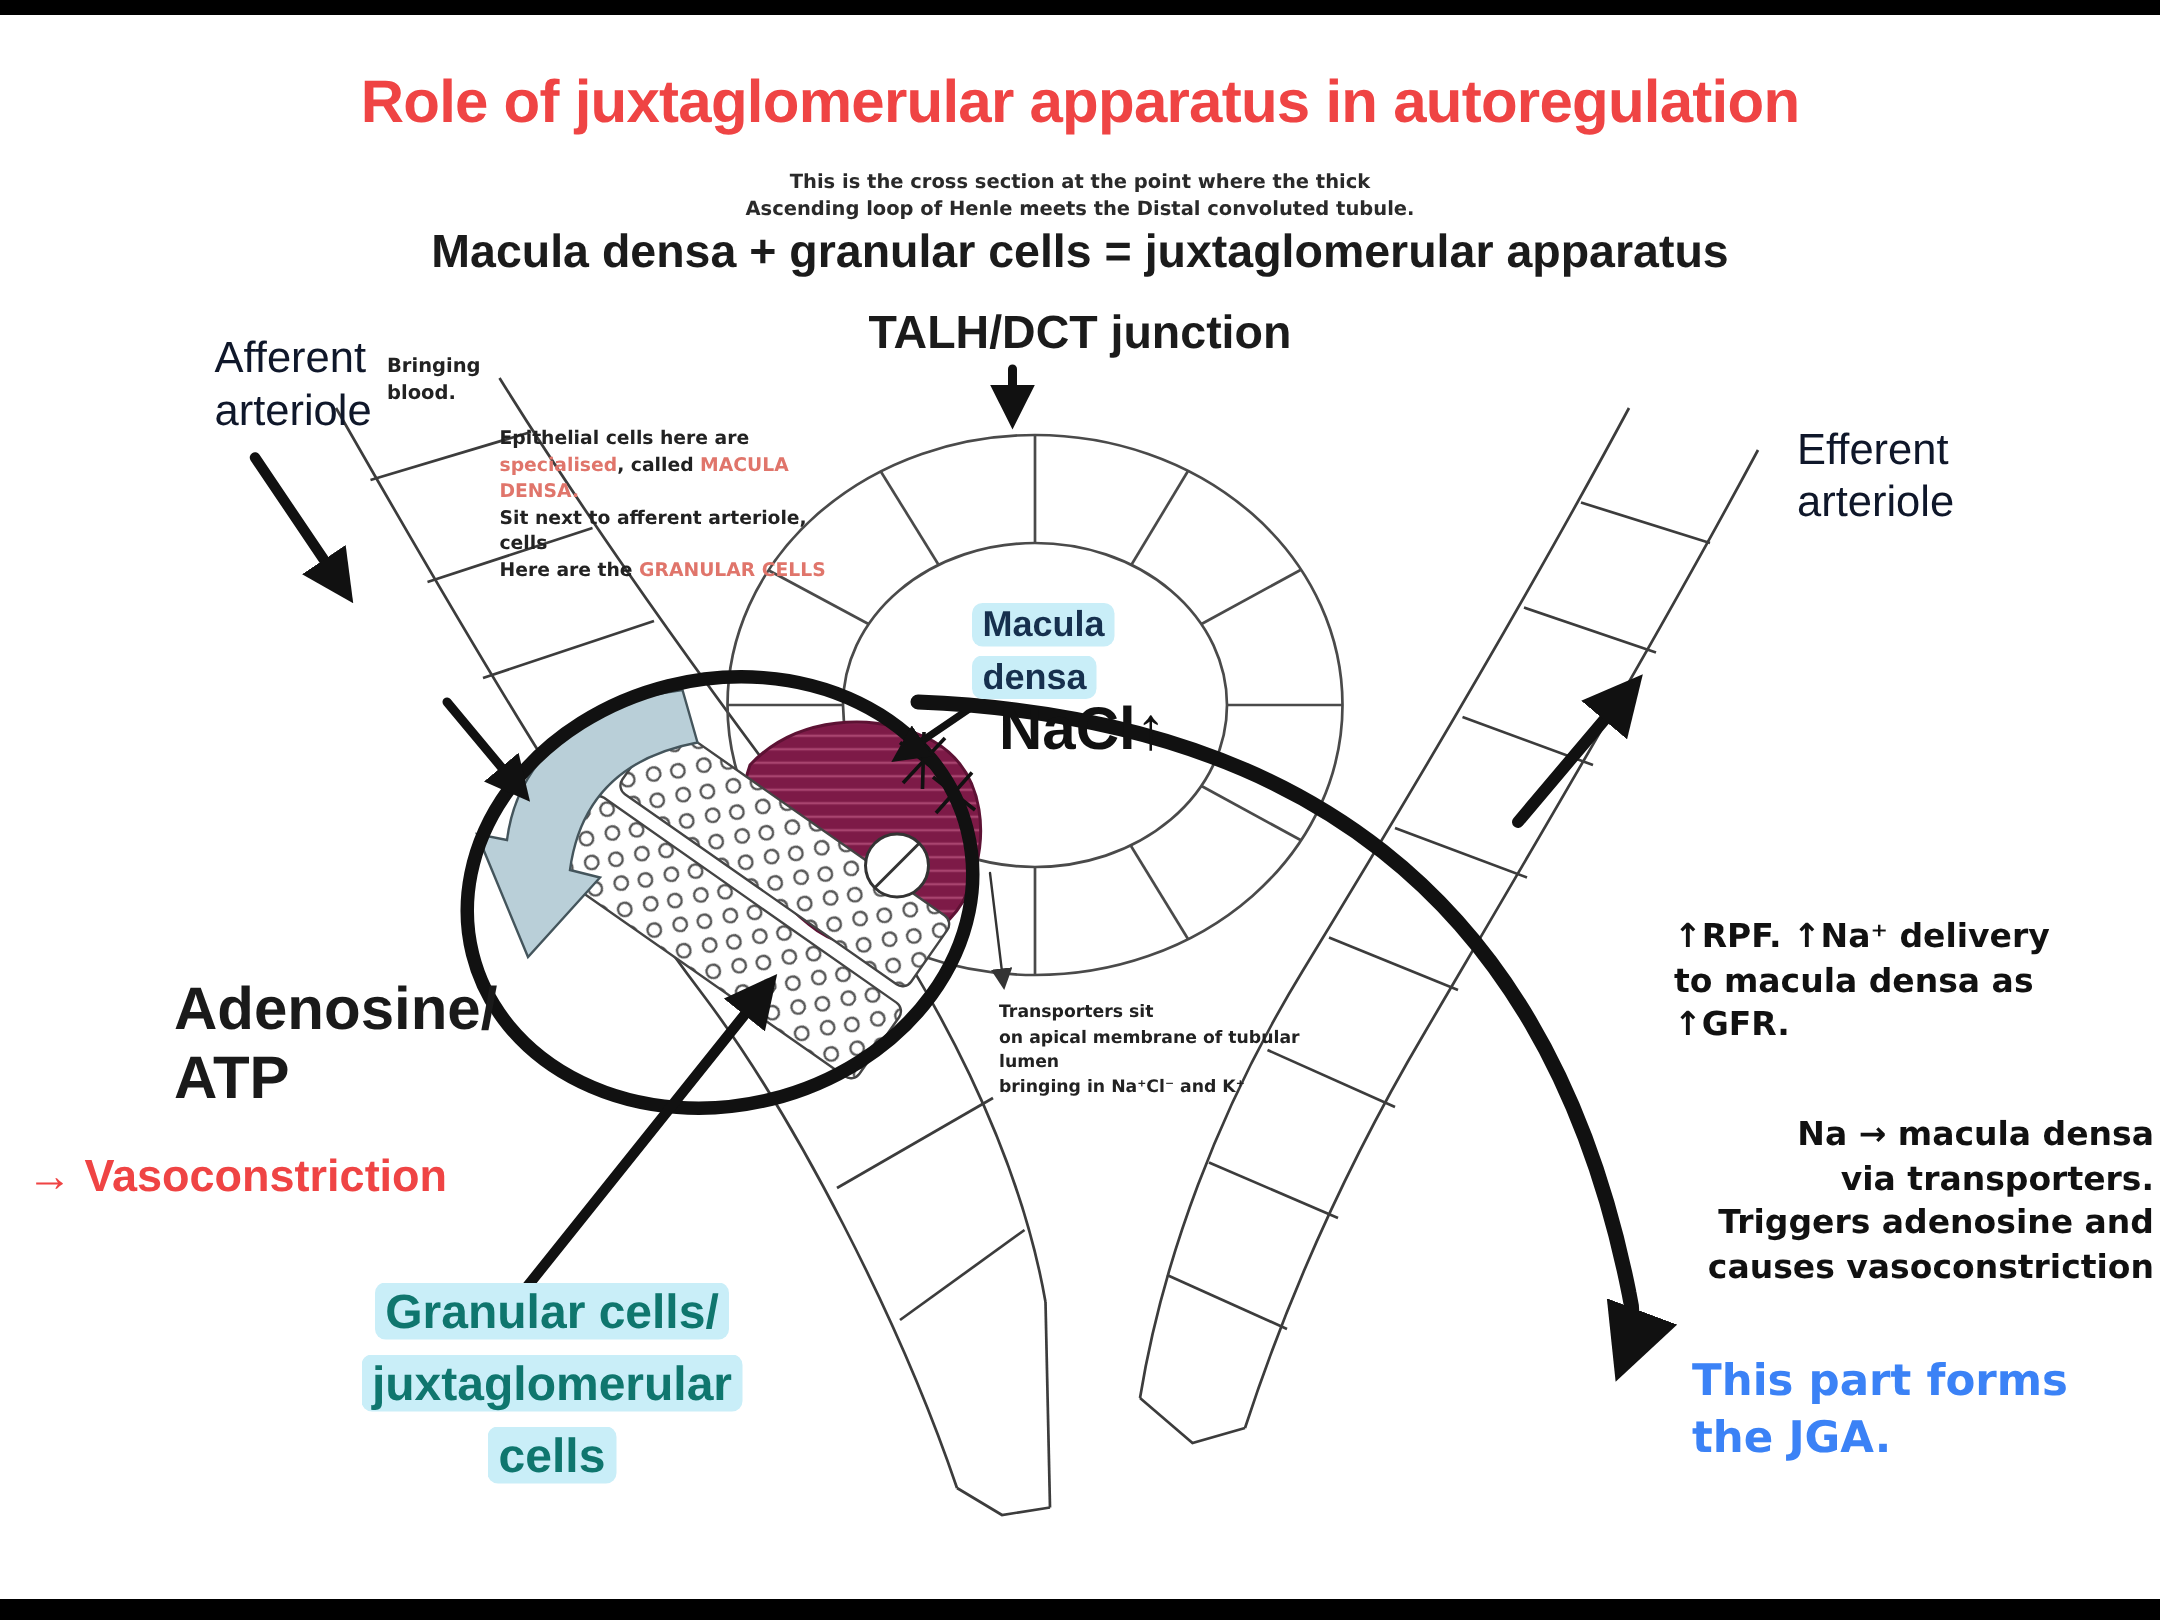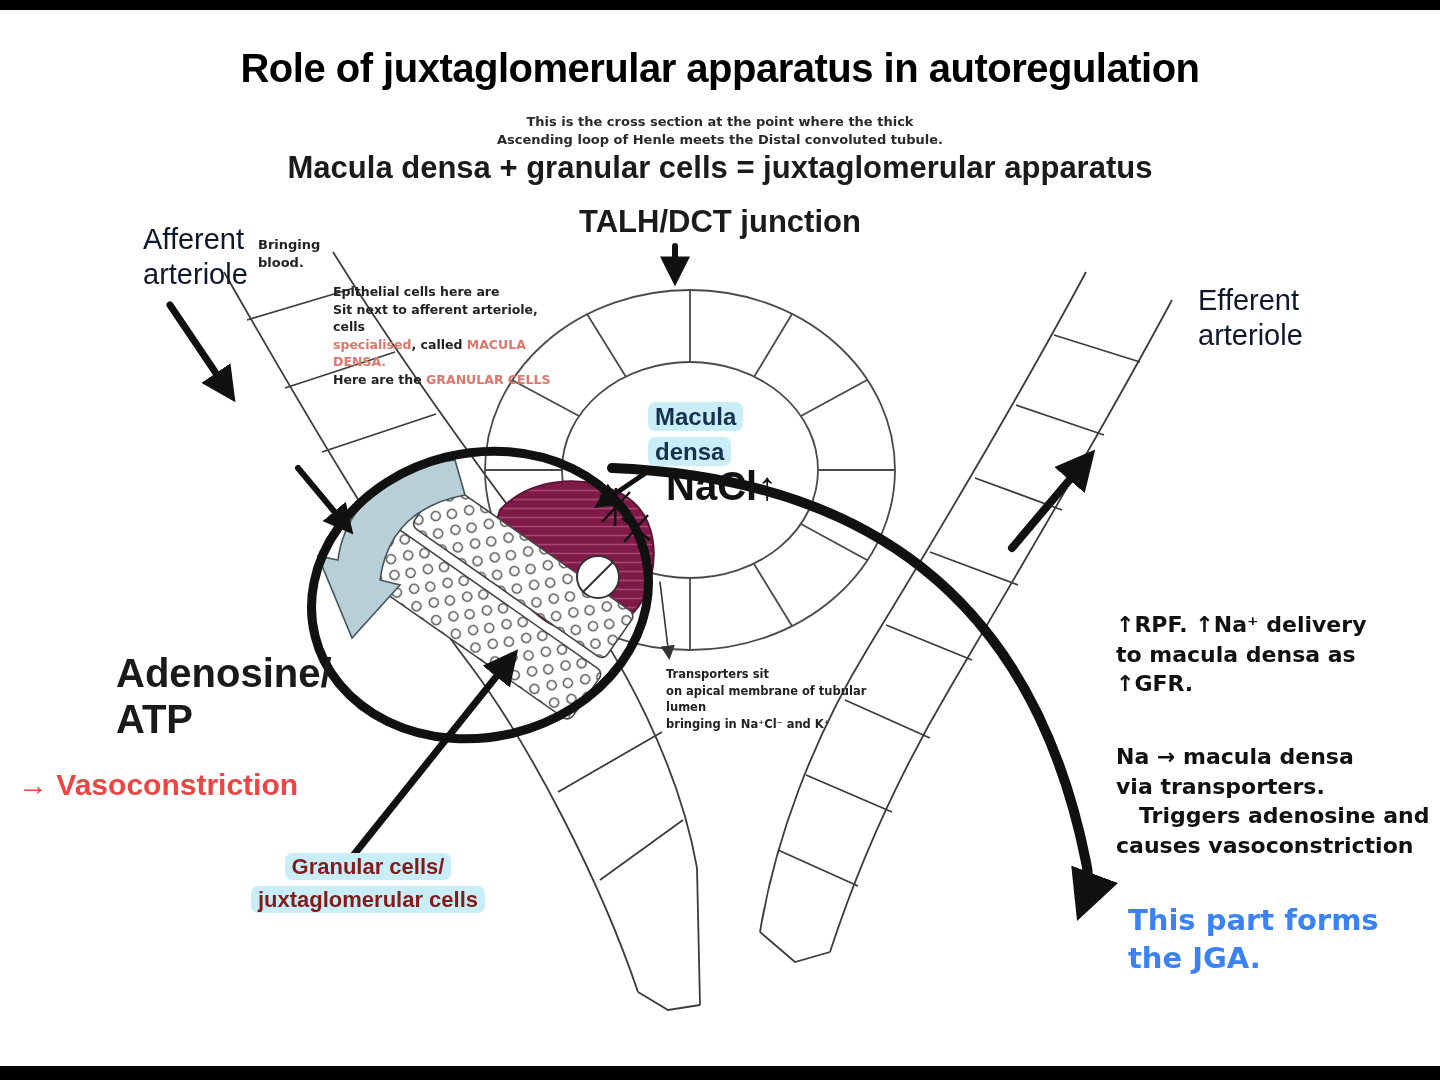--- a/index.html
+++ b/index.html
@@ -2,40 +2,40 @@
 <html><head>
 <meta charset="utf-8">
 <style>
   html,body{margin:0;padding:0;}
   body{width:1440px;height:1080px;position:relative;background:#ffffff;overflow:hidden;
        font-family:"Liberation Sans",sans-serif;color:#1b1b1b;}
   .bar{position:absolute;left:0;width:1440px;background:#000;}
   .abs{position:absolute;}
   .pre{white-space:pre-line;}
   .prew{white-space:pre-wrap;}
-  .title{top:46px;left:0;width:1440px;text-align:center;font-size:40px;font-weight:800;letter-spacing:-0.5px;color:#000000;}
+  .title{top:46px;left:0;width:1440px;text-align:center;font-size:40px;font-weight:800;letter-spacing:-0.5px;color:#ef4444;}
   .topnote{top:113px;left:0;width:1440px;text-align:center;font-size:13px;font-weight:700;color:#2a2a2a;
            font-family:"DejaVu Sans",sans-serif;line-height:1.4;}
   .equation{top:150px;left:0;width:1440px;text-align:center;font-size:31px;font-weight:800;}
   .junction{top:204px;left:0;width:1440px;text-align:center;font-size:31px;font-weight:800;}
   .bigside{font-size:29px;font-weight:400;color:#0f172a;line-height:1.2;}
   .hw{font-family:"DejaVu Sans",sans-serif;font-weight:700;font-size:13px;color:#222;line-height:1.35;}
   .epi{font-family:"DejaVu Sans",sans-serif;font-weight:700;font-size:12.5px;color:#222;line-height:1.4;width:240px;}
   .salmon{color:#e0756b;}
   .hl{background:#c9eef8;box-decoration-break:clone;-webkit-box-decoration-break:clone;
       padding:1px 7px;border-radius:7px;}
   .maculaLbl{top:400px;left:648px;font-size:24px;font-weight:800;color:#16304e;line-height:1.45;}
   .nacl{top:464px;left:666px;font-size:40px;font-weight:800;color:#111;}
   .adeno{top:650px;left:96px;font-size:40px;font-weight:800;line-height:1.15;color:#1a1a1a;margin-left:20px;}
   .vaso{top:768px;left:18px;font-size:30px;font-weight:800;}
-  .granLbl{top:850px;left:218px;width:300px;text-align:center;font-size:22px;font-weight:800;color:#7f1d1d;line-height:1.5;}
+  .granLbl{top:850px;left:218px;width:300px;text-align:center;font-size:32px;font-weight:800;color:#0f766e;line-height:1.5;}
   .transNote{top:666px;left:666px;width:240px;font-family:"DejaVu Sans",sans-serif;font-weight:700;font-size:11.5px;color:#222;line-height:1.45;}
   .marker-note{font-family:"DejaVu Sans",sans-serif;font-weight:800;font-size:22px;color:#111;line-height:1.35;}
   .rnTop{top:610px;left:1116px;width:310px;}
-  .rnBot{top:742px;left:1116px;width:320px;}
+  .rnBot{top:742px;left:1116px;width:320px;text-align:right;}
   .jga{top:902px;left:1128px;font-family:"DejaVu Sans",sans-serif;font-weight:800;font-size:29px;line-height:1.3;color:#3b82f6;}
   .z2{z-index:2;}
   svg.canvas{position:absolute;left:0;top:0;z-index:1;}
 </style>
 </head>
 <body>
 
 <div class="bar" style="top:0;height:10px;"></div>
 <div class="bar" style="top:1066px;height:14px;"></div>
 
@@ -150,24 +150,24 @@
 arteriole</div>
 
 <div class="abs hw pre z2" style="top:236px;left:258px;">Bringing
 blood.</div>
 
 <div class="abs bigside pre z2" style="top:283px;left:1198px;">Efferent
 arteriole</div>
 
 <div class="abs epi z2" style="top:283px;left:333px;">
   <div><span>Epithelial cells here are</span></div>
-  <div><span>Sit next to afferent arteriole, cells</span></div>
   <div>
     <span class="salmon">specialised</span><span>, called </span><span class="salmon">MACULA DENSA.</span>
   </div>
+  <div><span>Sit next to afferent arteriole, cells</span></div>
   <div>
     <span>Here are the </span><span class="salmon">GRANULAR CELLS</span>
   </div>
 </div>
 
 <div class="abs maculaLbl z2">
   <span class="hl pre">Macula
 densa</span>
 </div>
 

